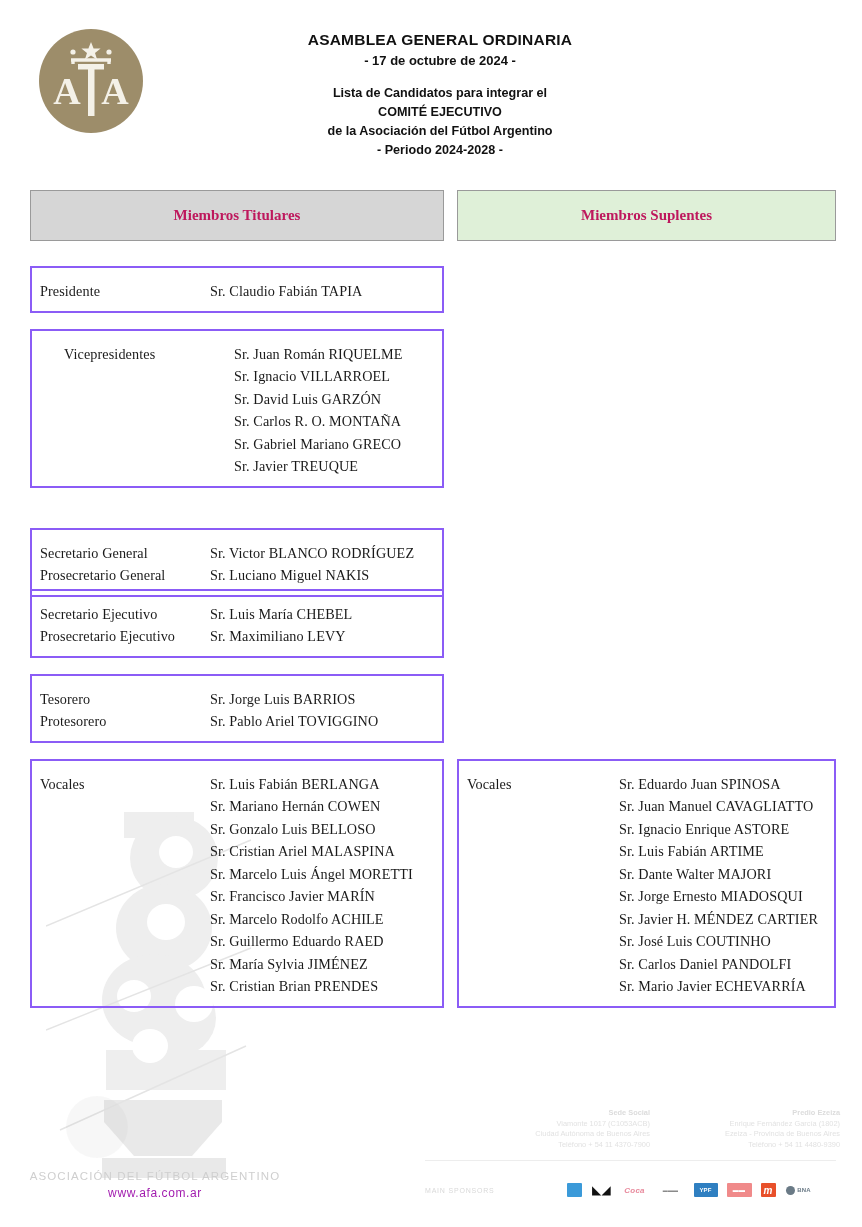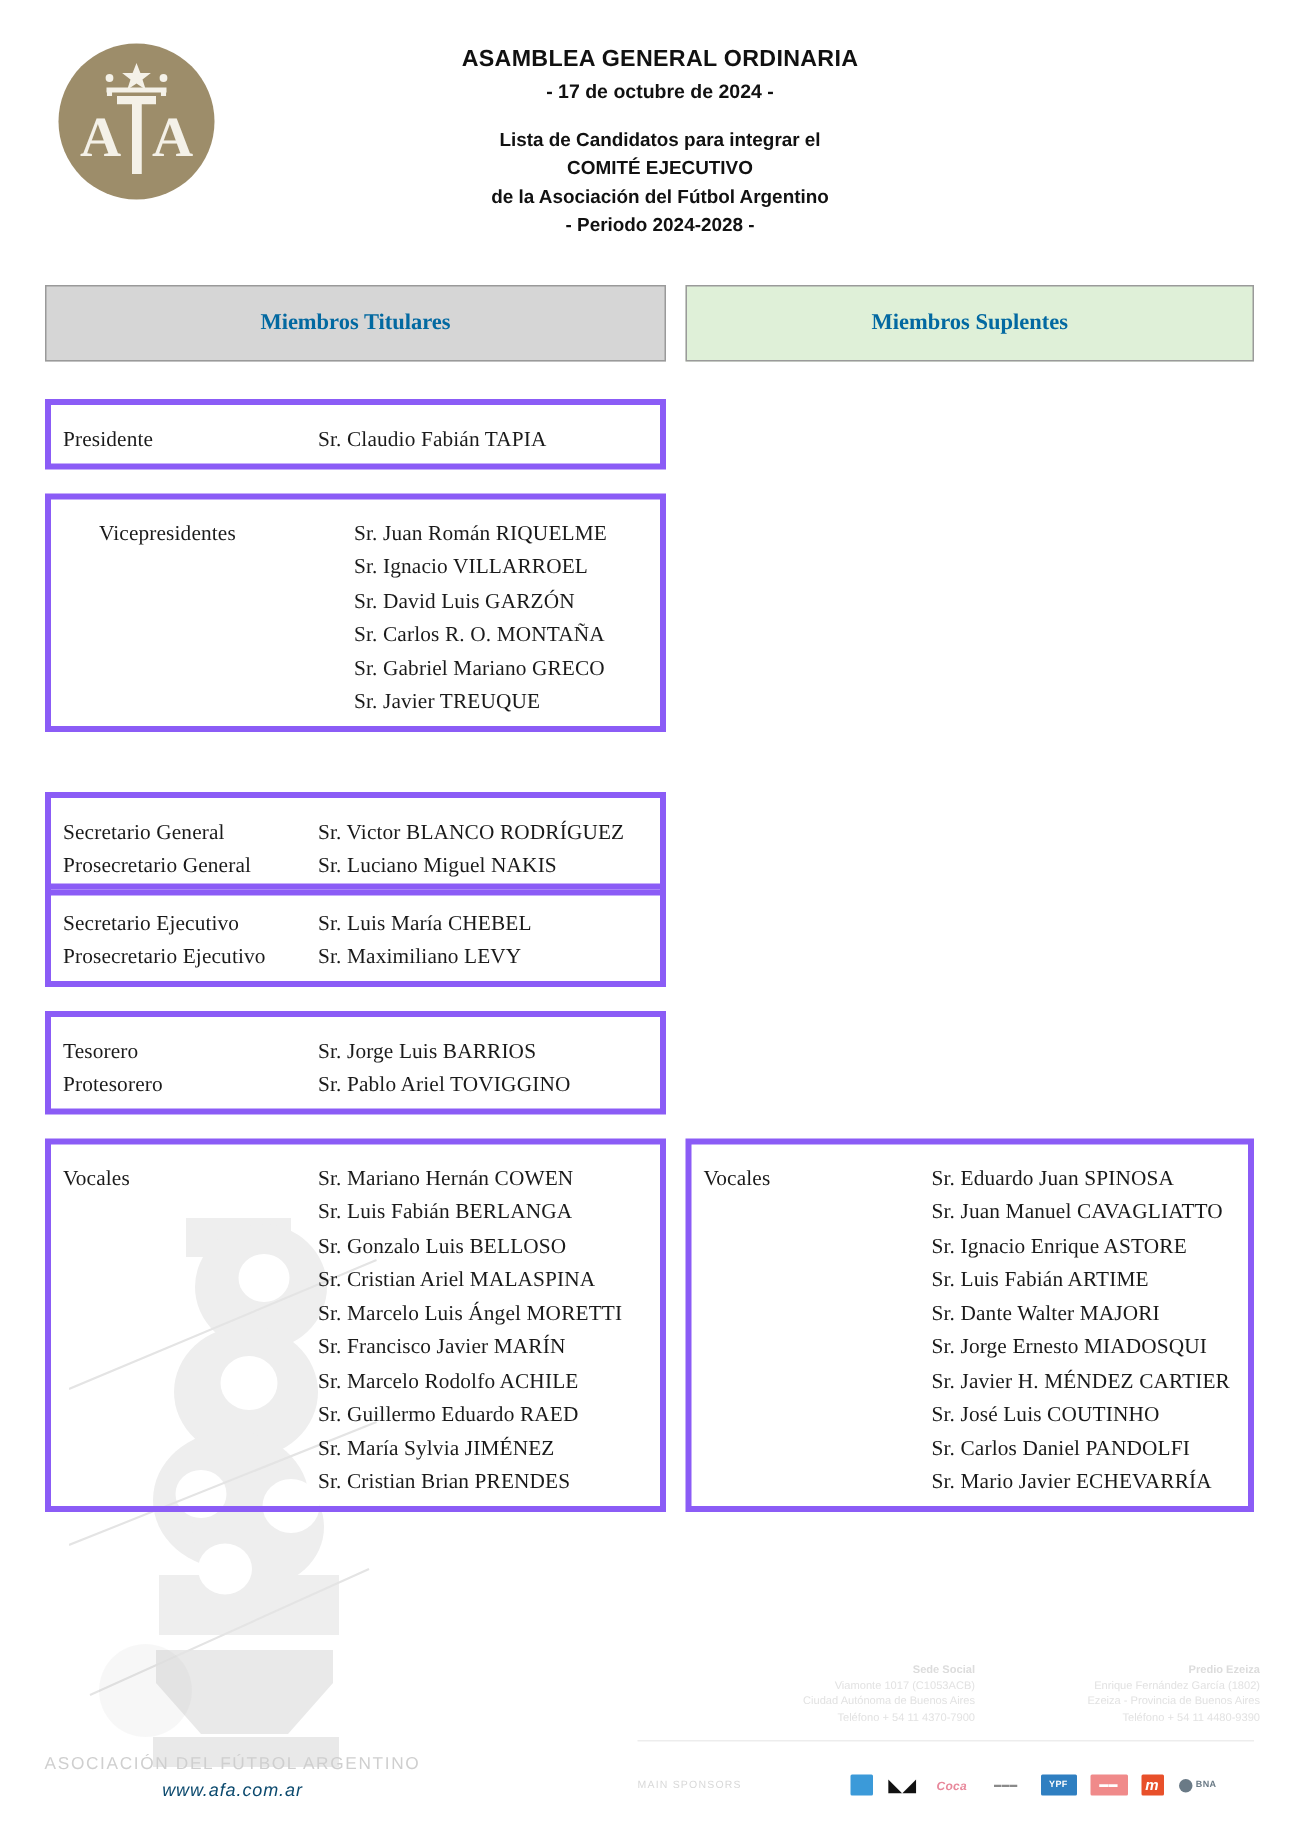--- a/index.html
+++ b/index.html
@@ -79,38 +79,38 @@
   .col-head {
     position: absolute;
     top: 190px;
     height: 51px;
     border: 1px solid #9a9a9a;
     display: flex;
     align-items: center;
     justify-content: center;
     font-size: 15px;
     font-weight: bold;
-    color: #0369a1;
+    color: #be185d;
     z-index: 2;
   }
   .col-head.titulares {
     left: 30px;
     width: 414px;
     background: #d6d6d6;
   }
   .col-head.suplentes {
     left: 457px;
     width: 379px;
     background: #dff0d8;
   }
 
   
   .sec-box {
     position: absolute;
-    border: 4px solid #8b5cf6;
+    border: 2px solid #8b5cf6;
     background: transparent;
     z-index: 2;
     padding: 0;
   }
   .sec-box.left  { left: 30px;  width: 414px; }
   .sec-box.right { left: 457px; width: 379px; }
 
   .sec-inner {
     display: flex;
     width: 100%;
@@ -165,23 +165,22 @@
   }
   .footer-brand .fb-name {
     font-size: 11.5px;
     letter-spacing: 1.1px;
     color: #cfcfcf;
     line-height: 16px;
   }
   .footer-brand .fb-url {
     font-size: 12px;
     letter-spacing: 0.6px;
-    color: #0c4a6e;
+    color: #a21caf;
     line-height: 18px;
-    font-style: italic;
   }
 
   .addr-block {
     position: absolute;
     top: 18px;
     text-align: right;
     font-family: "Liberation Sans", "DejaVu Sans", sans-serif;
     font-size: 7.4px;
     line-height: 10.6px;
     color: #e2e2e2;
@@ -391,22 +390,22 @@
             <div class="nm">Sr. Pablo Ariel TOVIGGINO</div>
           </div>
         </div>
       </div>
       <div class="sec-box left" style="top: 758.5px; height: 249px;">
         <div class="sec-inner">
           <div class="sec-labels">
             <div class="lbl">Vocales</div>
           </div>
           <div class="sec-names">
+            <div class="nm">Sr. Luis Fabián BERLANGA</div>
             <div class="nm">Sr. Mariano Hernán COWEN</div>
-            <div class="nm">Sr. Luis Fabián BERLANGA</div>
             <div class="nm">Sr. Gonzalo Luis BELLOSO</div>
             <div class="nm">Sr. Cristian Ariel MALASPINA</div>
             <div class="nm">Sr. Marcelo Luis Ángel MORETTI</div>
             <div class="nm">Sr. Francisco Javier MARÍN</div>
             <div class="nm">Sr. Marcelo Rodolfo ACHILE</div>
             <div class="nm">Sr. Guillermo Eduardo RAED</div>
             <div class="nm">Sr. María Sylvia JIMÉNEZ</div>
             <div class="nm">Sr. Cristian Brian PRENDES</div>
           </div>
         </div>

